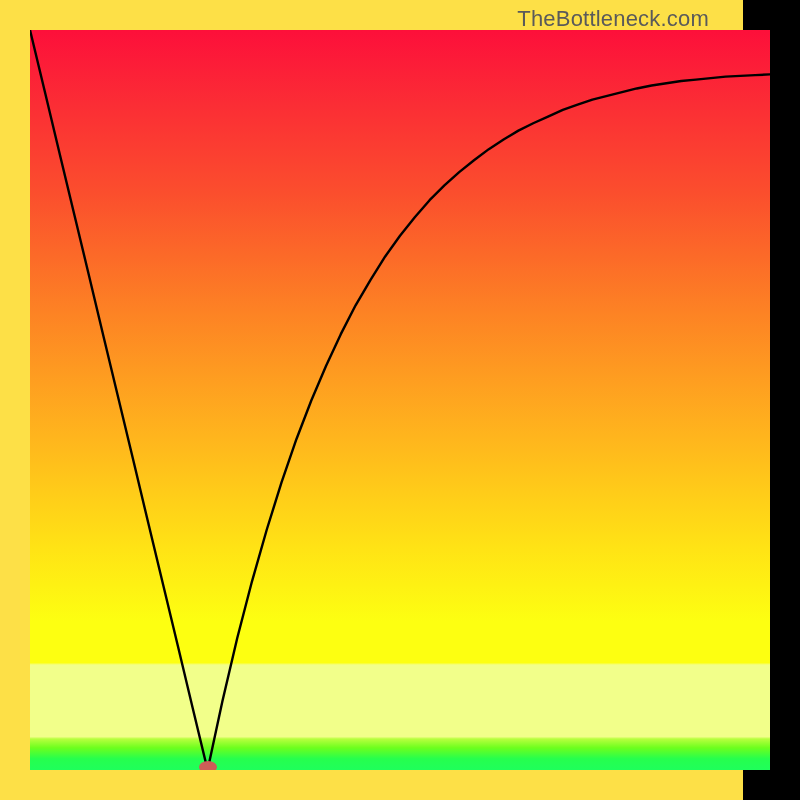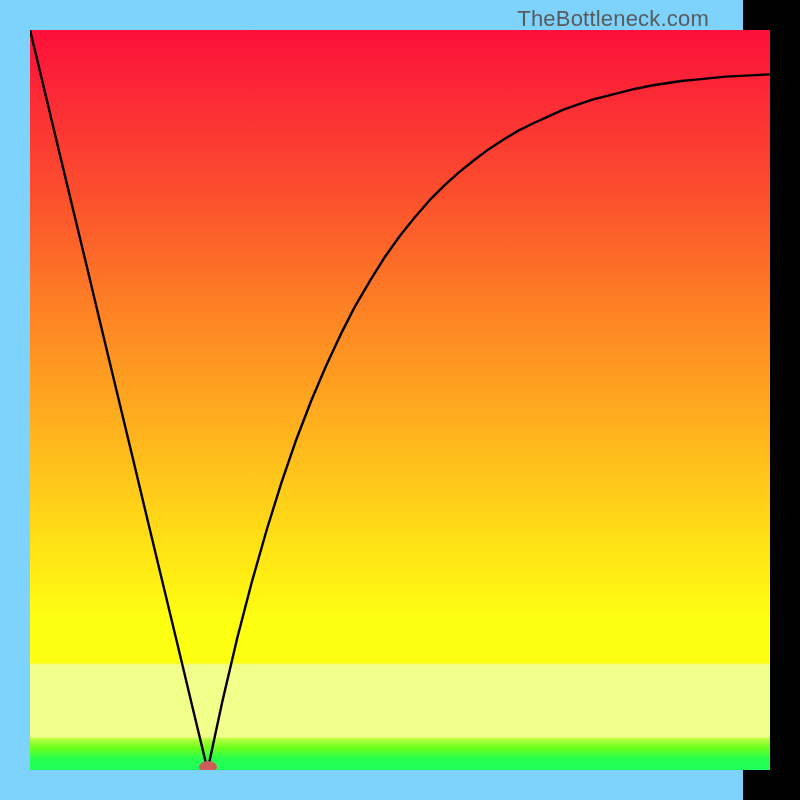--- a/index.html
+++ b/index.html
@@ -8,21 +8,21 @@
     width: 800px;
     height: 800px;
     background: #000;
     font-family: Arial, Helvetica, sans-serif;
     overflow: hidden;
   }
   .stage {
     position: relative;
     width: 743px;
     height: 800px;
-    background: #7dd3fc;
+    background: #fde047;
   }
   .plot {
     position: absolute;
     left: 30px;
     top: 30px;
     width: 740px;
     height: 740px;
     overflow: hidden;
   }
   .gradient {

